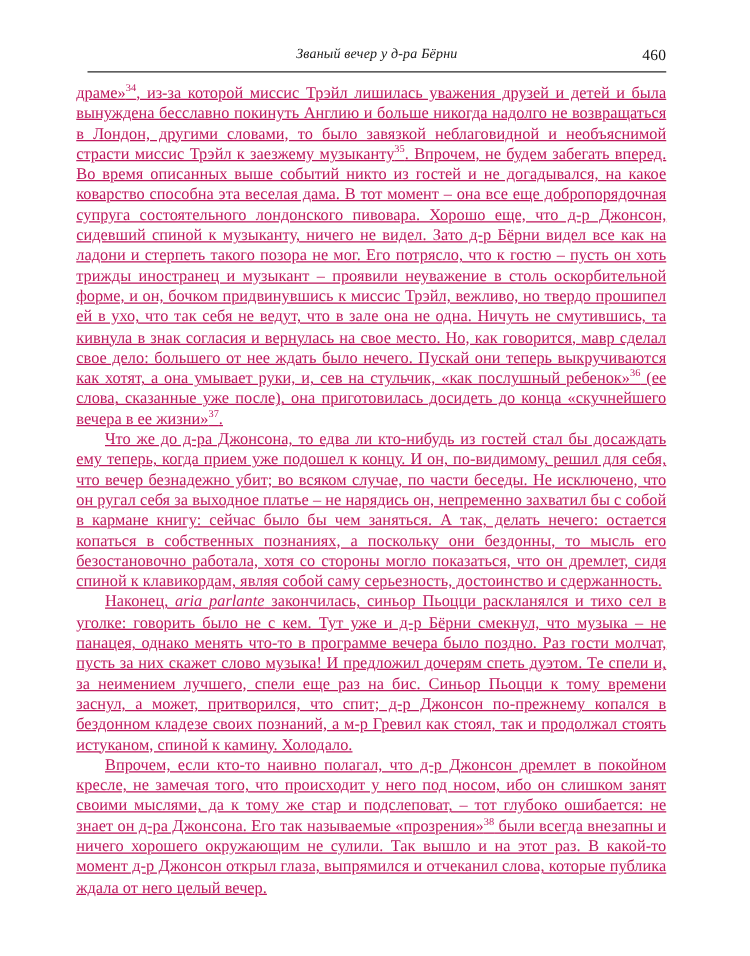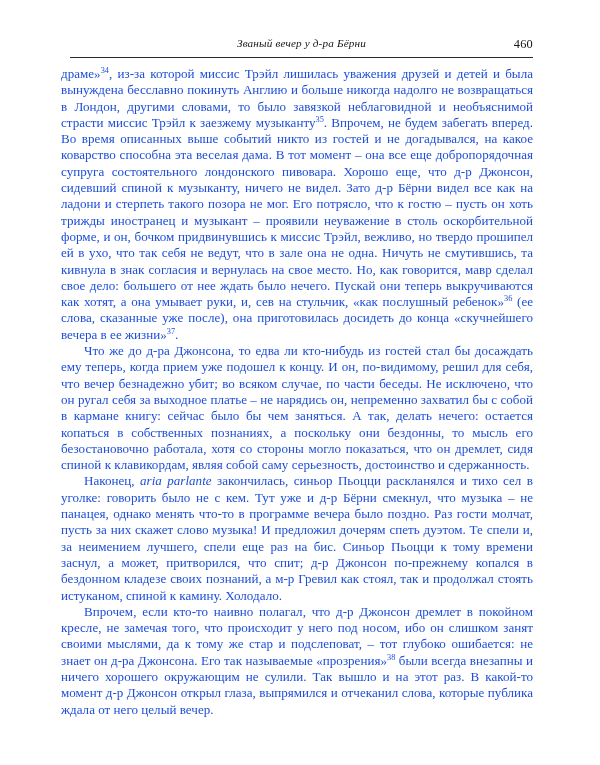--- a/index.html
+++ b/index.html
@@ -61,22 +61,23 @@
     width: 472px;
   }
   p {
     margin: 0;
     font-size: 13.05px;
     line-height: 16.3px;
     text-align: justify;
     text-justify: inter-word;
     text-indent: 23px;
     hyphens: manual;
-    color: #1d4ed8;
+    color: #be185d;
     letter-spacing: 0.02px;
+    text-decoration: underline;
   }
   p.cont {
     text-indent: 0;
   }
   sup {
     font-size: 8.3px;
     vertical-align: super;
     line-height: 0;
   }
   i.lat {

